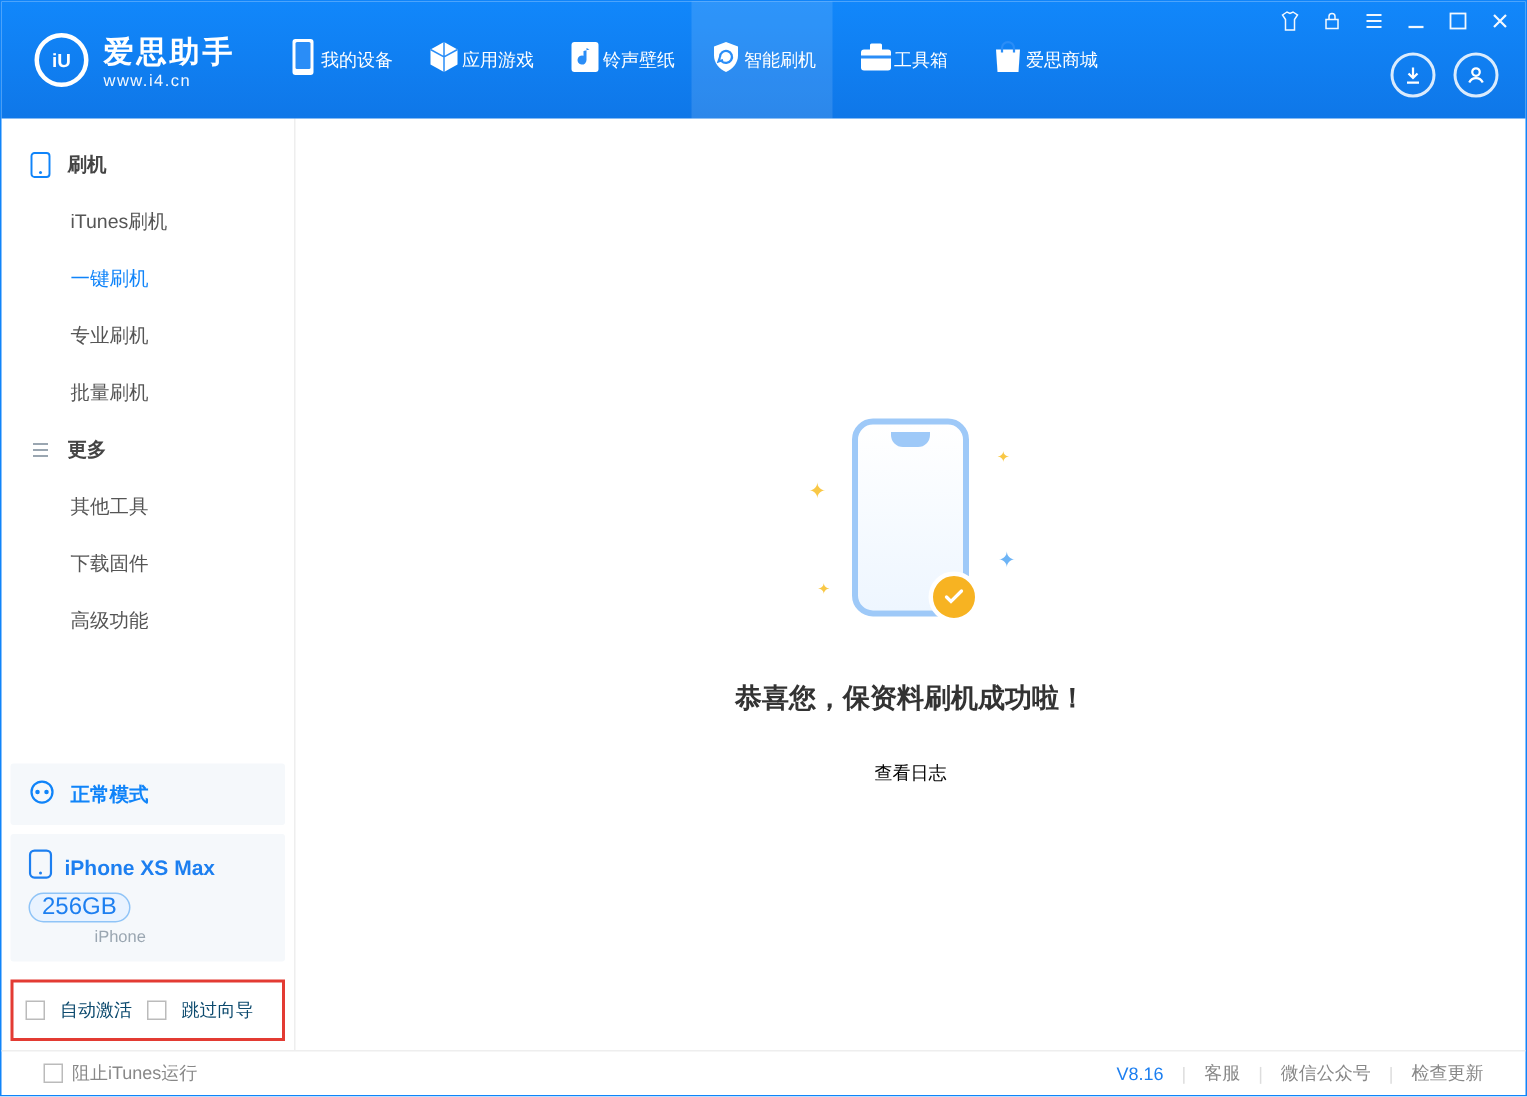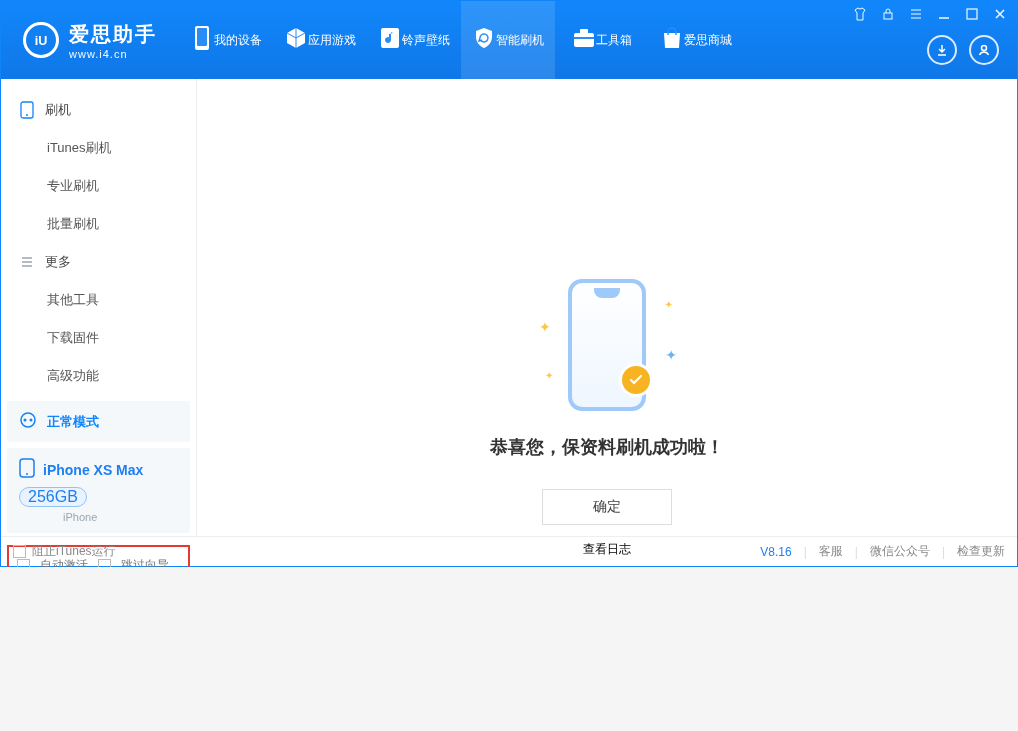--- a/index.html
+++ b/index.html
@@ -1,62 +1,62 @@
 <!DOCTYPE html>
 <html><head>
 <meta charset="utf-8">
 <style>
   * { margin: 0; padding: 0; box-sizing: border-box; }
   body { font-family: "Microsoft YaHei", Arial, sans-serif; font-size: 13px; color: #333; background: #f5f5f5; }
-  .window { width: 1018px; height: 567px; margin: 0 auto; background: #fff; border: 1px solid #1084f9; display: flex; flex-direction: column; }
+  .window { width: 1018px; height: 731px; margin: 0 auto; background: #fff; border: 1px solid #1084f9; display: flex; flex-direction: column; }
   
   .header { background: linear-gradient(to bottom,#1187fb,#0f77e8); height: 78px; display: flex; align-items: stretch; color: #fff; position: relative; }
   .logo-block { display: flex; align-items: center; padding: 0 22px; }
   .logo-circle { width: 36px; height: 36px; border-radius: 50%; border: 3px solid #fff; display: flex; align-items: center; justify-content: center; margin-right: 10px; }
   .logo-text { font-size: 20px; font-weight: 600; letter-spacing: 2px; }
   .logo-sub { font-size: 11px; letter-spacing: 1px; opacity: .95; }
   .tabbar { display: flex; }
   .tab { width: 94px; display: flex; flex-direction: row; align-items: center; justify-content: center; cursor: default; }
   .tab.active { background: rgba(255,255,255,0.12); }
   .tab-icon { width: 24px; height: 24px; margin-bottom: 4px; display: flex; align-items: center; justify-content: center; }
   .tab-label { font-size: 12px; }
   .sys-btns { position: absolute; top: 6px; right: 10px; display: flex; gap: 14px; align-items: center; }
   .sys-btn { width: 14px; height: 14px; display: flex; align-items: center; justify-content: center; cursor: default; opacity: .95; }
   .right-circles { position: absolute; bottom: 14px; right: 18px; display: flex; gap: 12px; }
   .circle-btn { width: 30px; height: 30px; border: 2px solid rgba(255,255,255,.85); border-radius: 50%; display: flex; align-items: center; justify-content: center; }
   
   .body { flex: 1; display: flex; min-height: 0; }
   .sidebar { width: 196px; border-right: 1px solid #eee; display: flex; flex-direction: column; }
   .side-scroll { flex: 1; padding-top: 12px; }
-  .cat { display: flex; align-items: center; padding: 10px 18px; color: #444; font-weight: 400; }
+  .cat { display: flex; align-items: center; padding: 10px 18px; color: #444; font-weight: 700; }
   .cat-icon { width: 16px; height: 16px; margin-right: 10px; display: flex; align-items: center; justify-content: center; color: #1084f9; }
   .sub { padding: 10px 18px 10px 46px; color: #555; cursor: default; }
   .sub.active { color: #1084f9; }
   .side-panel { background: #f5f8fb; margin: 6px; border-radius: 2px; padding: 10px 12px; display: flex; align-items: center; gap: 10px; color: #1084f9; font-weight: 600; }
   .device-panel { background: #f5f8fb; margin: 0 6px 6px 6px; border-radius: 2px; padding: 10px 12px; }
   .device-name { color: #1d7ff0; font-weight: 700; font-size: 14px; }
   .storage-badge { display: inline-block; border: 1px solid #8fc4f7; color: #1d7ff0; background: #e9f3ff; border-radius: 10px; font-size: 16px; padding: 0 8px; margin-top: 6px; }
   .device-type { color: #9aa6b1; font-size: 11px; margin-top: 4px; margin-left: 44px; }
-  .checkrow { border: 2px solid #e33b33; margin: 6px; padding: 10px 8px; display: flex; align-items: center; gap: 10px; color: #737373; font-size: 12px; }
+  .checkrow { border: 2px solid #e33b33; margin: 6px; padding: 10px 8px; display: flex; align-items: center; gap: 10px; color: #0c4a6e; font-size: 12px; }
   .chk { width: 13px; height: 13px; border: 1px solid #bbb; display: inline-block; }
   .content { flex: 1; display: flex; flex-direction: column; align-items: center; justify-content: flex-start; padding-top: 200px; }
   .phone-illustration { position: relative; width: 160px; height: 150px; margin-bottom: 24px; }
   .phone-body { width: 78px; height: 132px; margin: 0 auto; border: 4px solid #9ec9f8; border-radius: 14px; background: linear-gradient(to bottom,#fff,#eef6ff); position: relative; }
   .phone-body::before { content:""; position:absolute; top:5px; left:50%; transform:translateX(-50%); width:26px; height:10px; background:#9ec9f8; border-radius:0 0 8px 8px; }
   .star { position:absolute; color:#f9c846; font-size:14px; }
   .star.s1 { left:12px; top:40px; }
   .star.s2 { left:18px; bottom:30px; font-size:10px; }
   .star.s3 { right:14px; top:20px; font-size:10px; }
   .star.s4 { right:10px; bottom:48px; color:#6db4f6; }
   .check-badge { position:absolute; right:34px; bottom:14px; width:34px; height:34px; border-radius:50%; background:#f7b322; border:3px solid #fff; display:flex; align-items:center; justify-content:center; color:#fff; font-weight:700; }
   .msg { font-size: 18px; font-weight: 600; color: #333; margin-bottom: 30px; }
   .ok-btn { border: 1px solid #ddd; background: #fff; padding: 8px 50px; font-size: 14px; color: #444; margin-bottom: 16px; cursor: default; }
   .log-link { color: #000000; font-size: 12px; cursor: default; }
   
-  .footer { height: 30px; border-top: 1px solid #eee; display: flex; align-items: center; padding: 0 12px; font-size: 12px; color: #888; }
+  .footer { height: 30px; border-top: 1px solid #eee; display: flex; align-items: center; padding: 0 28px; font-size: 12px; color: #888; }
   .footer-left { display: flex; align-items: center; gap: 6px; flex:1; }
   .sep { color: #ddd; margin: 0 12px; }
   .ver { color: #1d7ff0; }
 </style>
 </head>
 <body>
 
 <div class="window">
 
   <div class="header">
@@ -185,20 +185,21 @@
         <div class="cat">
           <span class="cat-icon">
               <svg width="14" height="18" viewBox="0 0 14 18">
                 <rect x="1" y="1" width="12" height="16" rx="2" fill="none" stroke="#1084f9" stroke-width="1.3"></rect>
                 <circle cx="7" cy="14" r="1" fill="#1084f9"></circle>
               </svg>
             </span>
           <span>刷机</span>
         </div>
         <div class="sub">iTunes刷机</div>
+        <div class="sub active">一键刷机</div>
         <div class="sub">专业刷机</div>
         <div class="sub">批量刷机</div>
 
         <div class="cat">
           <span class="cat-icon" style="color:#9aa6b1">
               <svg width="14" height="14" viewBox="0 0 14 14">
                 <path d="M2 3h10M2 7h10M2 11h10" stroke="#9aa6b1" stroke-width="1.3"></path>
               </svg>
             </span>
           <span>更多</span>
@@ -244,21 +245,20 @@
         <span class="star s2">✦</span>
         <span class="star s3">✦</span>
         <span class="star s4">✦</span>
         <div class="check-badge">
           <svg width="16" height="16" viewBox="0 0 16 16">
               <path d="M3 8l3 3 7-7" stroke="#fff" stroke-width="2.2" fill="none" stroke-linecap="round"></path>
             </svg>
         </div>
       </div>
       <div class="msg">恭喜您，保资料刷机成功啦！</div>
-      <button class="ok-btn">确定</button>
       <a class="log-link">查看日志</a>
     </div>
   </div>
 
   <div class="footer">
     <div class="footer-left">
       <span class="chk"></span>
       <span>阻止iTunes运行</span>
     </div>
     <span class="ver">V8.16</span>

